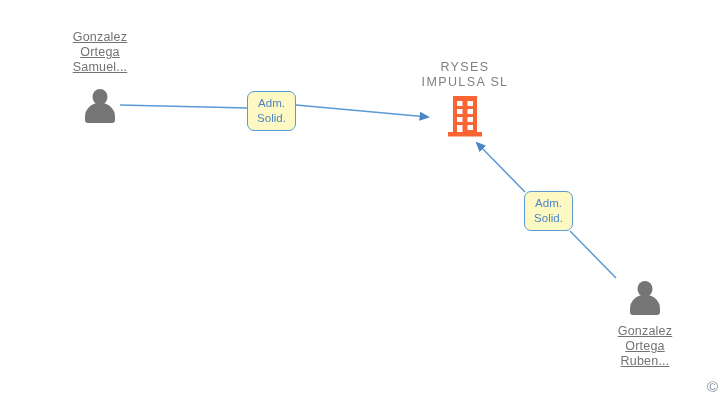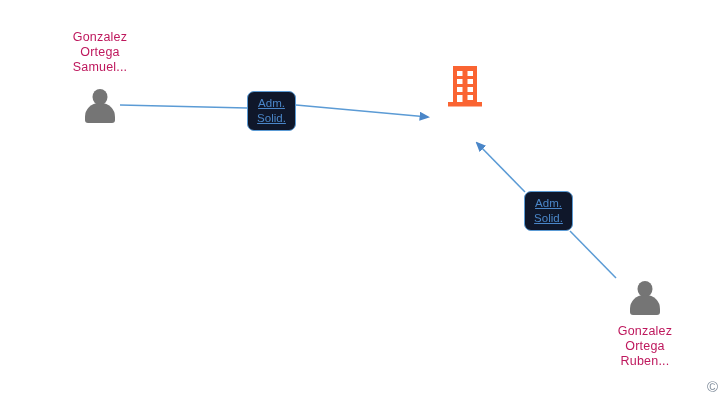--- a/index.html
+++ b/index.html
@@ -25,24 +25,25 @@
     height: 400px;
   }
 
   
   .node {
     position: absolute;
   }
   .node-label {
     font-size: 12.5px;
     line-height: 15px;
-    color: #be185d;
+    color: #737373;
     text-align: center;
     white-space: pre-line;
     letter-spacing: 0.2px;
+    text-decoration: underline;
   }
   .person-icon {
     position: relative;
     width: 40px;
     height: 34px;
     margin: 0 auto;
   }
   .person-icon .head {
     position: absolute;
     left: 50%;
@@ -79,29 +80,28 @@
     height: 44px;
     margin: 4px auto 0 auto;
     display: block;
   }
 
   
   .rel-box {
     position: absolute;
     border: 1.6px solid #5b9bd5;
     border-radius: 7px;
-    background: #0f172a;
+    background: #fef9c3;
     color: #4a86c8;
     font-size: 11.5px;
     line-height: 15px;
     text-align: center;
     padding: 4px 7px;
     white-space: pre-line;
     box-sizing: border-box;
-    text-decoration: underline;
   }
 
   
   #watermark {
     position: absolute;
     right: 10px;
     bottom: 6px;
     display: flex;
     align-items: center;
     gap: 5px;
@@ -152,20 +152,22 @@
     <div class="person-icon" style="margin-top:14px;">
       <div class="head"></div>
       <div class="body"></div>
     </div>
   </div>
 
   <div class="rel-box" style="left:247px; top:91px; width:49px;">Adm.
 Solid.</div>
 
   <div class="node" style="left:395px; top:60px; width:140px;">
+    <div class="company-title">RYSES
+IMPULSA SL</div>
     <svg class="building-icon" viewBox="0 0 40 44" xmlns="http://www.w3.org/2000/svg">
 
       <rect x="8" y="2" width="24" height="36" fill="#fa6432"></rect>
 
       <rect x="3" y="38" width="34" height="4.5" fill="#fa6432"></rect>
 
       <rect x="12" y="7" width="5.5" height="5" fill="#ffffff"></rect>
       <rect x="12" y="15" width="5.5" height="5" fill="#ffffff"></rect>
       <rect x="12" y="23" width="5.5" height="5" fill="#ffffff"></rect>
 

